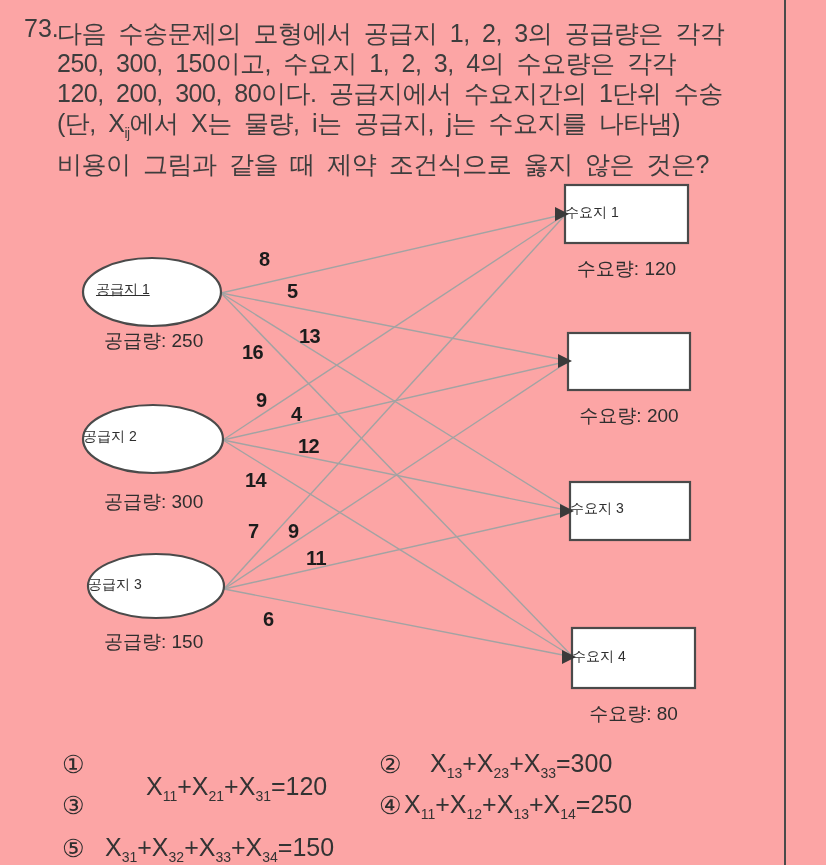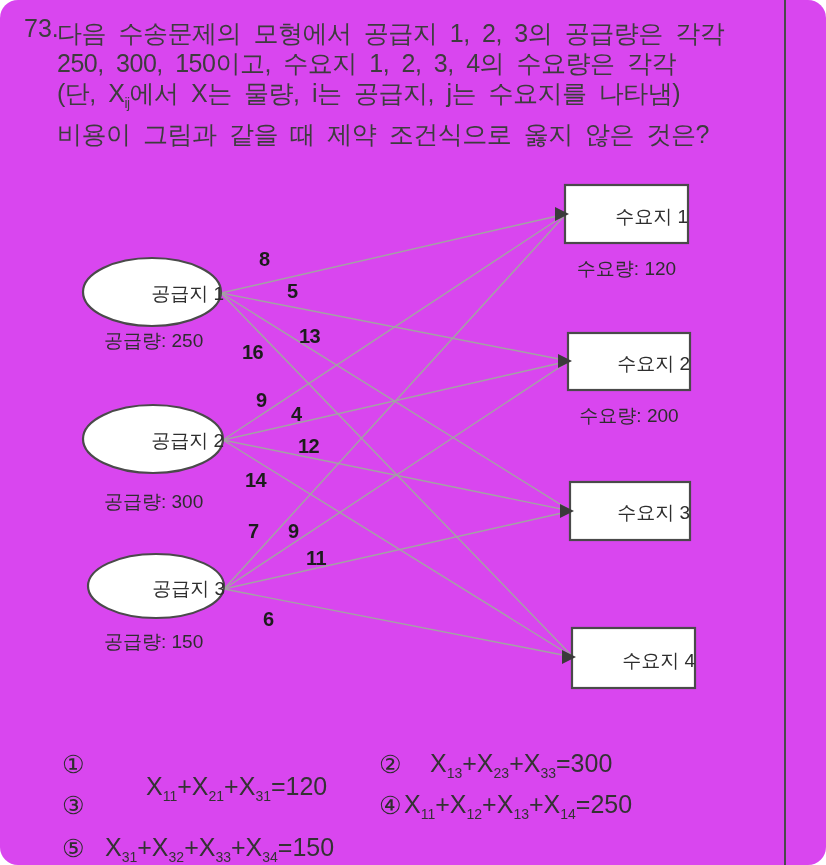--- a/index.html
+++ b/index.html
@@ -1,47 +1,48 @@
 <!DOCTYPE html>
 <html><head>
 <meta charset="utf-8">
 <style>
   html,body{margin:0;padding:0;background:#fff;}
   .page{
-    position:relative;width:826px;height:865px;background:#d946ef;overflow:hidden;
-    font-family:"Liberation Sans","DejaVu Sans",sans-serif;color:#3d3d3d;border-radius:18px;
+    position:relative;width:826px;height:865px;background:#fca5a5;overflow:hidden;
+    font-family:"Liberation Sans","DejaVu Sans",sans-serif;color:#3d3d3d;
   }
   
   .vborder{position:absolute;top:0;height:865px;width:2px;background:#4a4a4a;}
   
   .q-num{position:absolute;left:24px;top:14px;font-size:25px;letter-spacing:0;color:#3d3d3d;}
   .q-text{position:absolute;left:57px;top:18px;width:714px;}
   .q-line{font-size:25px;line-height:30px;white-space:nowrap;word-spacing:6px;letter-spacing:-0.5px;color:#3d3d3d;}
   .q-line sub{font-size:0.55em;}
   
   .diagram-svg{position:absolute;left:0;top:0;}
   
   .abs{position:absolute;}
-  .node-label{font-size:19px;color:#2e2e2e;text-align:right;letter-spacing:0;}
+  .node-label{font-size:14px;color:#2e2e2e;text-align:left;letter-spacing:0;}
   .amount-label{font-size:19px;color:#2e2e2e;white-space:nowrap;}
   .cost{position:absolute;font-size:20px;font-weight:bold;color:#1c1c1c;line-height:20px;letter-spacing:-0.5px;}
   
   .choice-circle{position:absolute;font-size:25px;line-height:25px;color:#2e2e2e;}
   .choice-formula{position:absolute;font-size:25px;line-height:27px;color:#333;letter-spacing:0;white-space:nowrap;}
   .choice-formula sub{font-size:0.56em;}
 </style>
 </head>
 <body>
 
 <div class="page">
 
   <div class="q-num">73.</div>
   <div class="q-text">
     <div class="q-line">다음 수송문제의 모형에서 공급지 1, 2, 3의 공급량은 각각</div>
     <div class="q-line">250, 300, 150이고, 수요지 1, 2, 3, 4의 수요량은 각각</div>
+    <div class="q-line">120, 200, 300, 80이다. 공급지에서 수요지간의 1단위 수송</div>
     <div class="q-line">(단, X<sub>ij</sub>에서 X는 물량, i는 공급지, j는 수요지를 나타냄)</div>
     <div class="q-line">비용이 그림과 같을 때 제약 조건식으로 옳지 않은 것은?</div>
   </div>
 
   <svg class="diagram-svg" width="826" height="865" viewBox="0 0 826 865">
     <g stroke="#a3a3a3" stroke-width="1.4">
       <line x1="221" y1="293" x2="566" y2="214"></line>
       <line x1="221" y1="293" x2="569" y2="361"></line>
       <line x1="221" y1="293" x2="571" y2="511"></line>
       <line x1="221" y1="293" x2="573" y2="657"></line>
@@ -64,33 +65,33 @@
       <rect x="572" y="628" width="123" height="60"></rect>
     </g>
     <g fill="#3a3a3a">
       <polygon points="569,214 555,207 555,221"></polygon>
       <polygon points="572,361 558,354 558,368"></polygon>
       <polygon points="574,511 560,504 560,518"></polygon>
       <polygon points="576,657 562,650 562,664"></polygon>
     </g>
   </svg>
 
-  <div class="abs node-label" style="left:85px;top:281px;width:139px;">공급지 1</div>
+  <div class="abs node-label" style="left:96px;top:281px;width:139px;text-decoration:underline;">공급지 1</div>
   <div class="abs node-label" style="left:83px;top:428px;width:141px;">공급지 2</div>
   <div class="abs node-label" style="left:88px;top:576px;width:137px;">공급지 3</div>
   <div class="abs amount-label" style="left:104px;top:328px;">공급량: 250</div>
   <div class="abs amount-label" style="left:104px;top:489px;">공급량: 300</div>
   <div class="abs amount-label" style="left:104px;top:629px;">공급량: 150</div>
 
   <div class="abs node-label" style="left:565px;top:204px;width:123px;">수요지 1</div>
-  <div class="abs node-label" style="left:568px;top:351px;width:122px;">수요지 2</div>
   <div class="abs node-label" style="left:570px;top:500px;width:120px;">수요지 3</div>
   <div class="abs node-label" style="left:572px;top:648px;width:123px;">수요지 4</div>
   <div class="abs amount-label" style="left:565px;top:256px;width:123px;text-align:center;">수요량: 120</div>
   <div class="abs amount-label" style="left:568px;top:403px;width:122px;text-align:center;">수요량: 200</div>
+  <div class="abs amount-label" style="left:572px;top:701px;width:123px;text-align:center;">수요량: 80</div>
 
   <div class="cost" style="left:259px;top:249px;">8</div>
   <div class="cost" style="left:287px;top:281px;">5</div>
   <div class="cost" style="left:299px;top:326px;">13</div>
   <div class="cost" style="left:242px;top:342px;">16</div>
   <div class="cost" style="left:256px;top:390px;">9</div>
   <div class="cost" style="left:291px;top:404px;">4</div>
   <div class="cost" style="left:298px;top:436px;">12</div>
   <div class="cost" style="left:245px;top:470px;">14</div>
   <div class="cost" style="left:248px;top:521px;">7</div>

